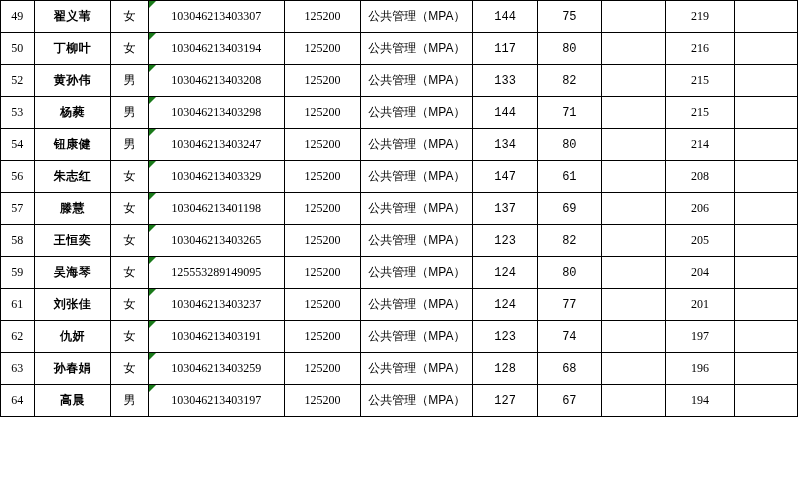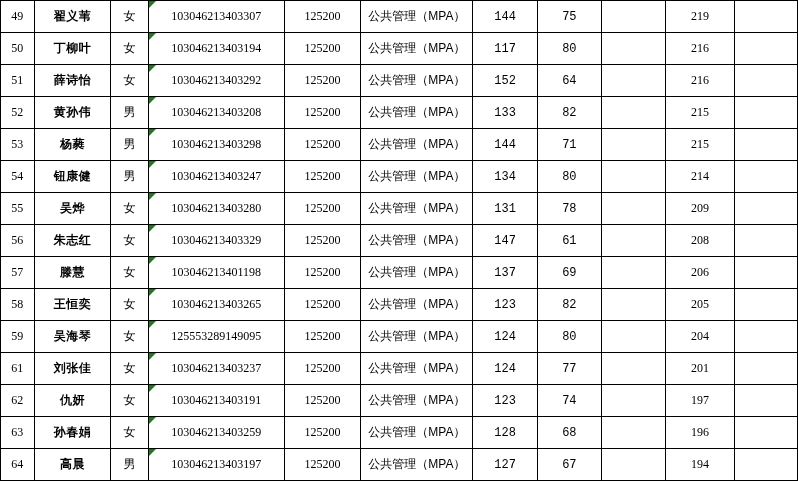--- a/index.html
+++ b/index.html
@@ -134,33 +134,20 @@
         <td class="cell-id">103046213403194</td>
         <td class="cell-code">125200</td>
         <td class="cell-major">公共管理（MPA）</td>
         <td class="cell-score lowered">117</td>
         <td class="cell-score lowered">80</td>
         <td class="cell-score lowered"></td>
         <td class="cell-total lowered">216</td>
         <td class="cell-note"></td>
       </tr>
       <tr>
-        <td class="cell-idx">51</td>
-        <td class="cell-name">薛诗怡</td>
-        <td class="cell-sex">女</td>
-        <td class="cell-id">103046213403292</td>
-        <td class="cell-code">125200</td>
-        <td class="cell-major">公共管理（MPA）</td>
-        <td class="cell-score lowered">152</td>
-        <td class="cell-score lowered">64</td>
-        <td class="cell-score lowered"></td>
-        <td class="cell-total lowered">216</td>
-        <td class="cell-note"></td>
-      </tr>
-      <tr>
         <td class="cell-idx">52</td>
         <td class="cell-name">黄孙伟</td>
         <td class="cell-sex">男</td>
         <td class="cell-id">103046213403208</td>
         <td class="cell-code">125200</td>
         <td class="cell-major">公共管理（MPA）</td>
         <td class="cell-score lowered">133</td>
         <td class="cell-score lowered">82</td>
         <td class="cell-score lowered"></td>
         <td class="cell-total lowered">215</td>
@@ -183,33 +170,20 @@
         <td class="cell-idx">54</td>
         <td class="cell-name">钮康健</td>
         <td class="cell-sex">男</td>
         <td class="cell-id">103046213403247</td>
         <td class="cell-code">125200</td>
         <td class="cell-major">公共管理（MPA）</td>
         <td class="cell-score lowered">134</td>
         <td class="cell-score lowered">80</td>
         <td class="cell-score lowered"></td>
         <td class="cell-total lowered">214</td>
-        <td class="cell-note"></td>
-      </tr>
-      <tr>
-        <td class="cell-idx">55</td>
-        <td class="cell-name">吴烨</td>
-        <td class="cell-sex">女</td>
-        <td class="cell-id">103046213403280</td>
-        <td class="cell-code">125200</td>
-        <td class="cell-major">公共管理（MPA）</td>
-        <td class="cell-score lowered">131</td>
-        <td class="cell-score lowered">78</td>
-        <td class="cell-score lowered"></td>
-        <td class="cell-total lowered">209</td>
         <td class="cell-note"></td>
       </tr>
       <tr>
         <td class="cell-idx">56</td>
         <td class="cell-name">朱志红</td>
         <td class="cell-sex">女</td>
         <td class="cell-id">103046213403329</td>
         <td class="cell-code">125200</td>
         <td class="cell-major">公共管理（MPA）</td>
         <td class="cell-score lowered">147</td>

